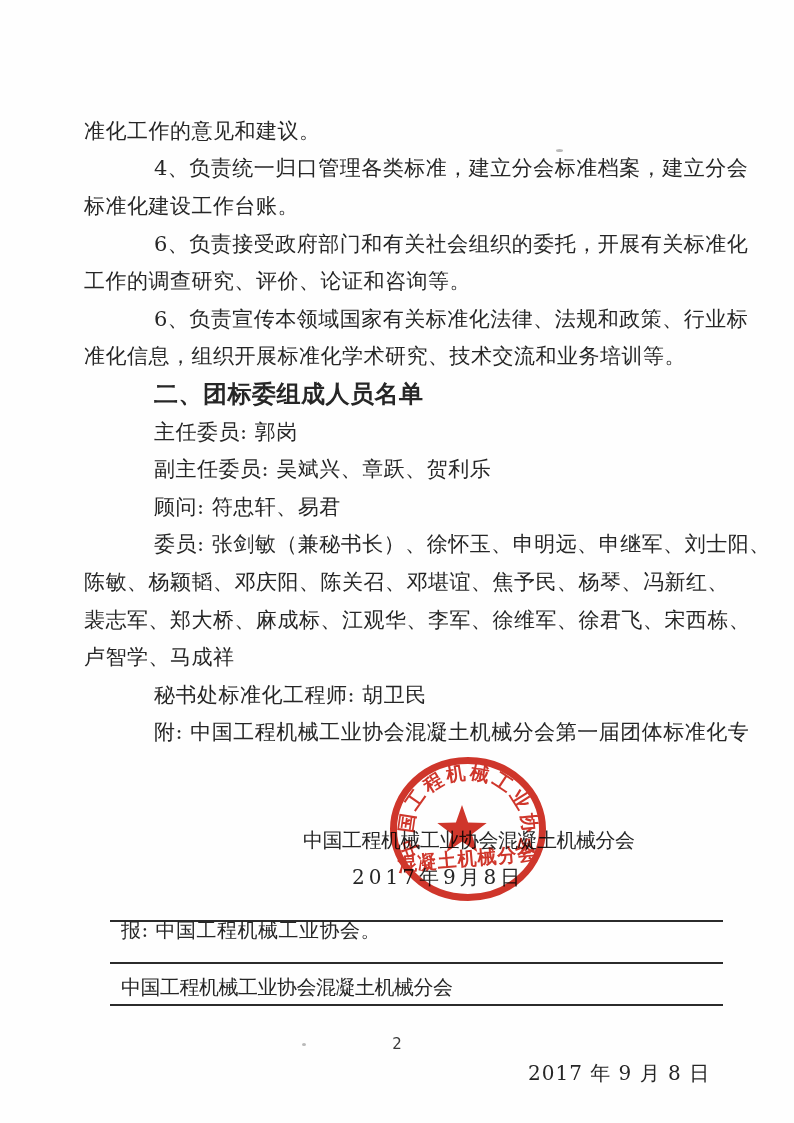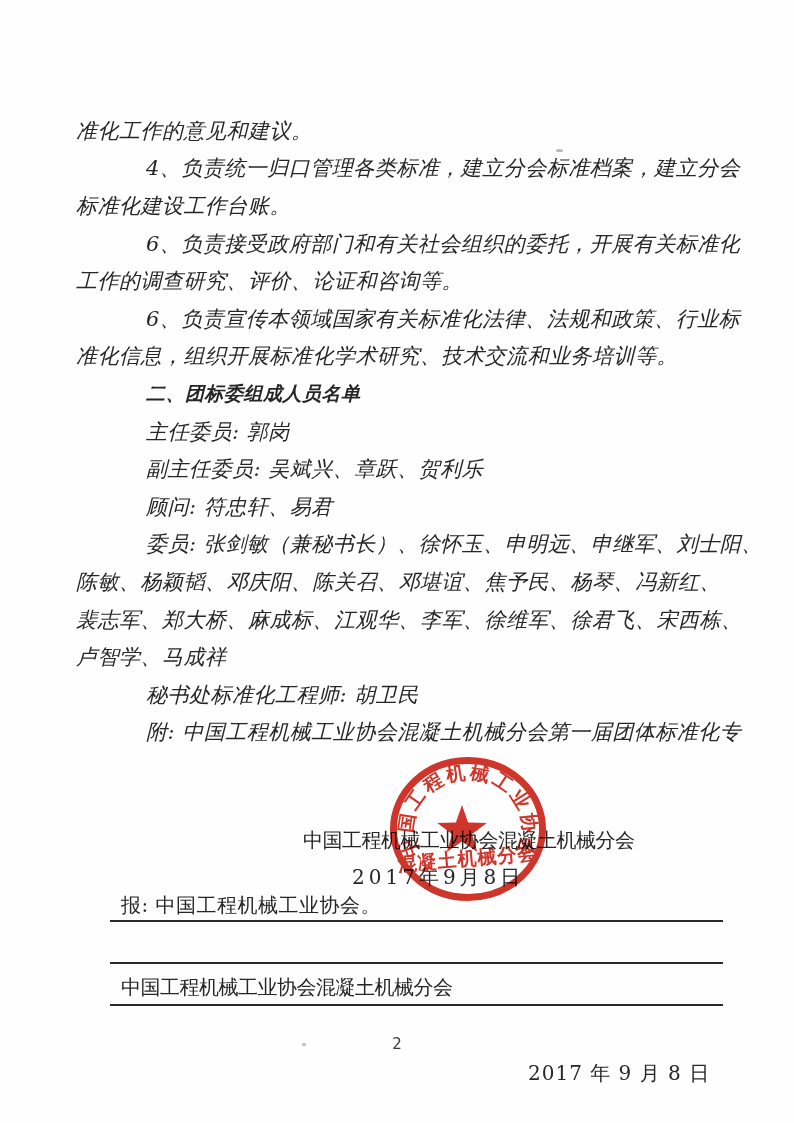--- a/index.html
+++ b/index.html
@@ -10,38 +10,37 @@
     height: 1123px;
     margin: 0 auto;
     background: #fefefe;
     overflow: hidden;
     font-family: "DejaVu Serif", "Liberation Serif", serif;
     color: #262626;
   }
   
   .body-text {
     position: absolute;
-    left: 76px;
+    left: 84px;
     top: 112px;
     width: 624px;
-    font-style: italic;
   }
   .line {
     height: 37.6px;
     display: flex;
     align-items: center;
     font-size: 21px;
     letter-spacing: 0.5px;
     white-space: nowrap;
   }
   .line.indent { padding-left: 70px; }
   .line.heading {
     font-family: "DejaVu Sans", "Liberation Sans", sans-serif;
     font-weight: bold;
-    font-size: 19px;
+    font-size: 24px;
   }
   
   .sig-org {
     position: absolute;
     left: 303px;
     top: 827px;
     font-size: 20px;
     letter-spacing: -0.5px;
     white-space: nowrap;
   }
@@ -71,21 +70,21 @@
     width: 613px;
     height: 2px;
     background: #2b2b2b;
   }
   .rule-1 { top: 920px; }
   .rule-2 { top: 962px; }
   .rule-3 { top: 1004px; }
   .footer-report {
     position: absolute;
     left: 121px;
-    top: 892px;
+    top: 917px;
     font-size: 20px;
     letter-spacing: 0.5px;
     white-space: nowrap;
   }
   .footer-org {
     position: absolute;
     left: 121px;
     top: 974px;
     font-size: 20px;
     letter-spacing: -0.5px;

